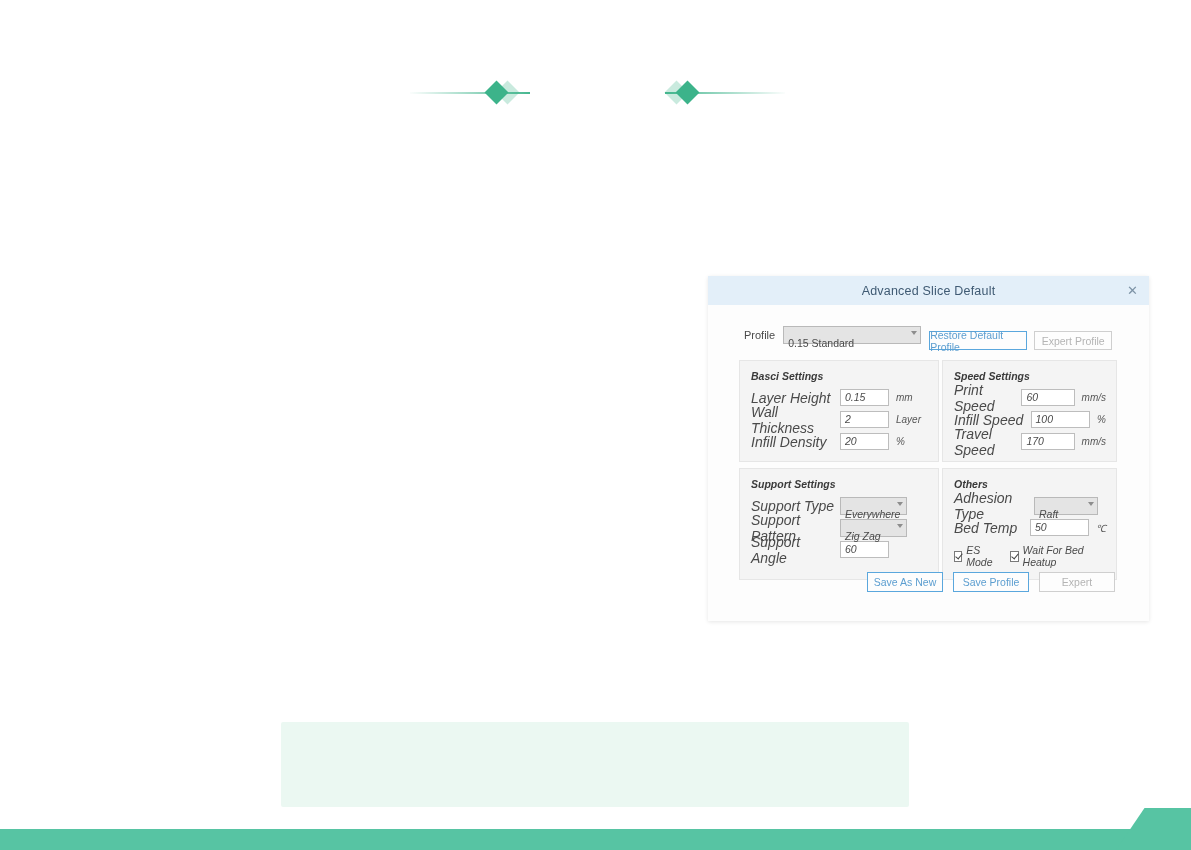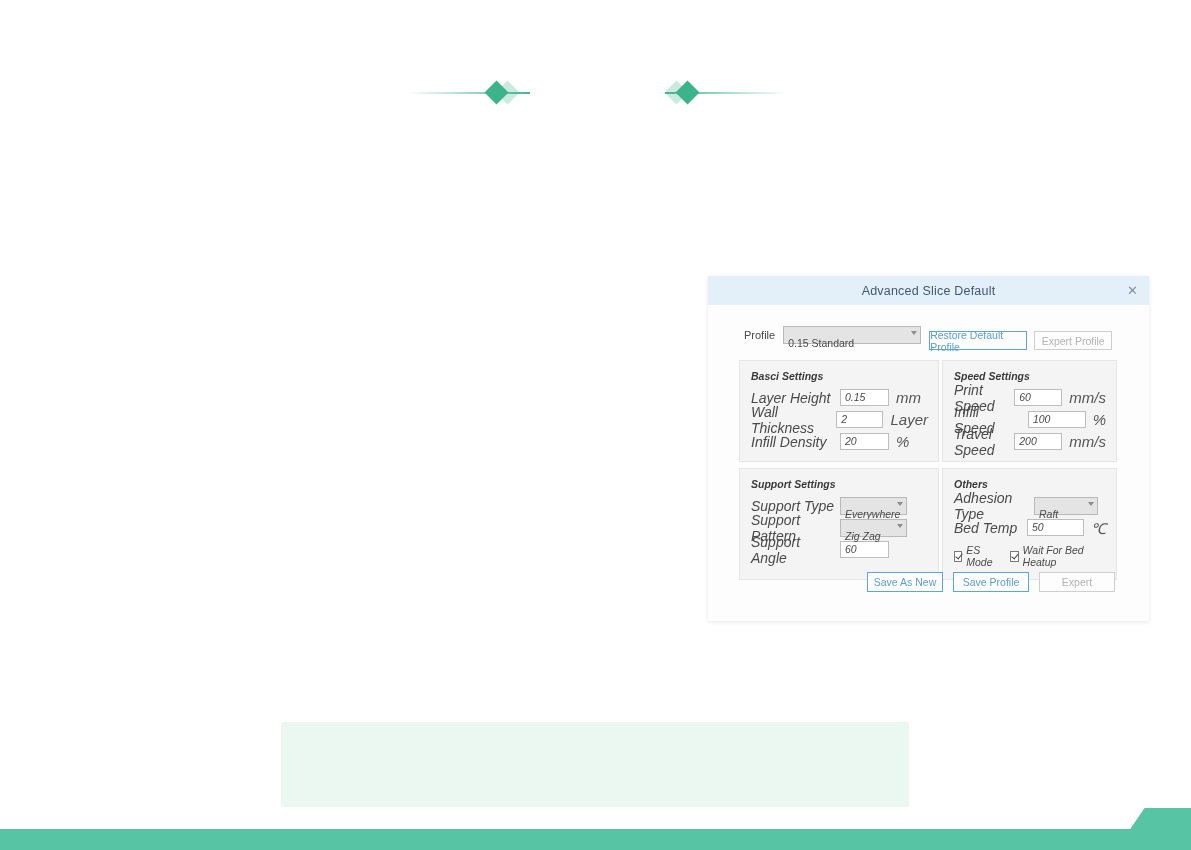--- a/index.html
+++ b/index.html
@@ -212,21 +212,21 @@
   .text-input {
     height: 17px;
     background: #ffffff;
     border: 1px solid #bdbdbd;
     padding: 0 4px;
     line-height: 15px;
   }
   .panel-left  .text-input { width: 49px; }
   .panel-right .text-input { width: 62px; }
   .unit {
-    font-size: 15px;
+    font-size: 10px;
     color: #555;
     margin-left: 7px;
   }
   .panel-left  .select.field-select { width: 67px; }
   .panel-right .select.field-select { width: 64px; }
 
   .checkbox-row {
     display: flex;
     align-items: center;
     margin-top: 8px;
@@ -332,21 +332,21 @@
           <div class="text-input">60</div>
           <span class="unit">mm/s</span>
         </div>
         <div class="field">
           <span class="field-label">Infill Speed</span>
           <div class="text-input">100</div>
           <span class="unit">%</span>
         </div>
         <div class="field">
           <span class="field-label">Travel Speed</span>
-          <div class="text-input">200</div>
+          <div class="text-input">170</div>
           <span class="unit">mm/s</span>
         </div>
       </div>
     </div>
 
     <div class="panel-row second">
 
       <div class="panel panel-left">
         <div class="panel-title">Support Settings</div>
         <div class="field">

